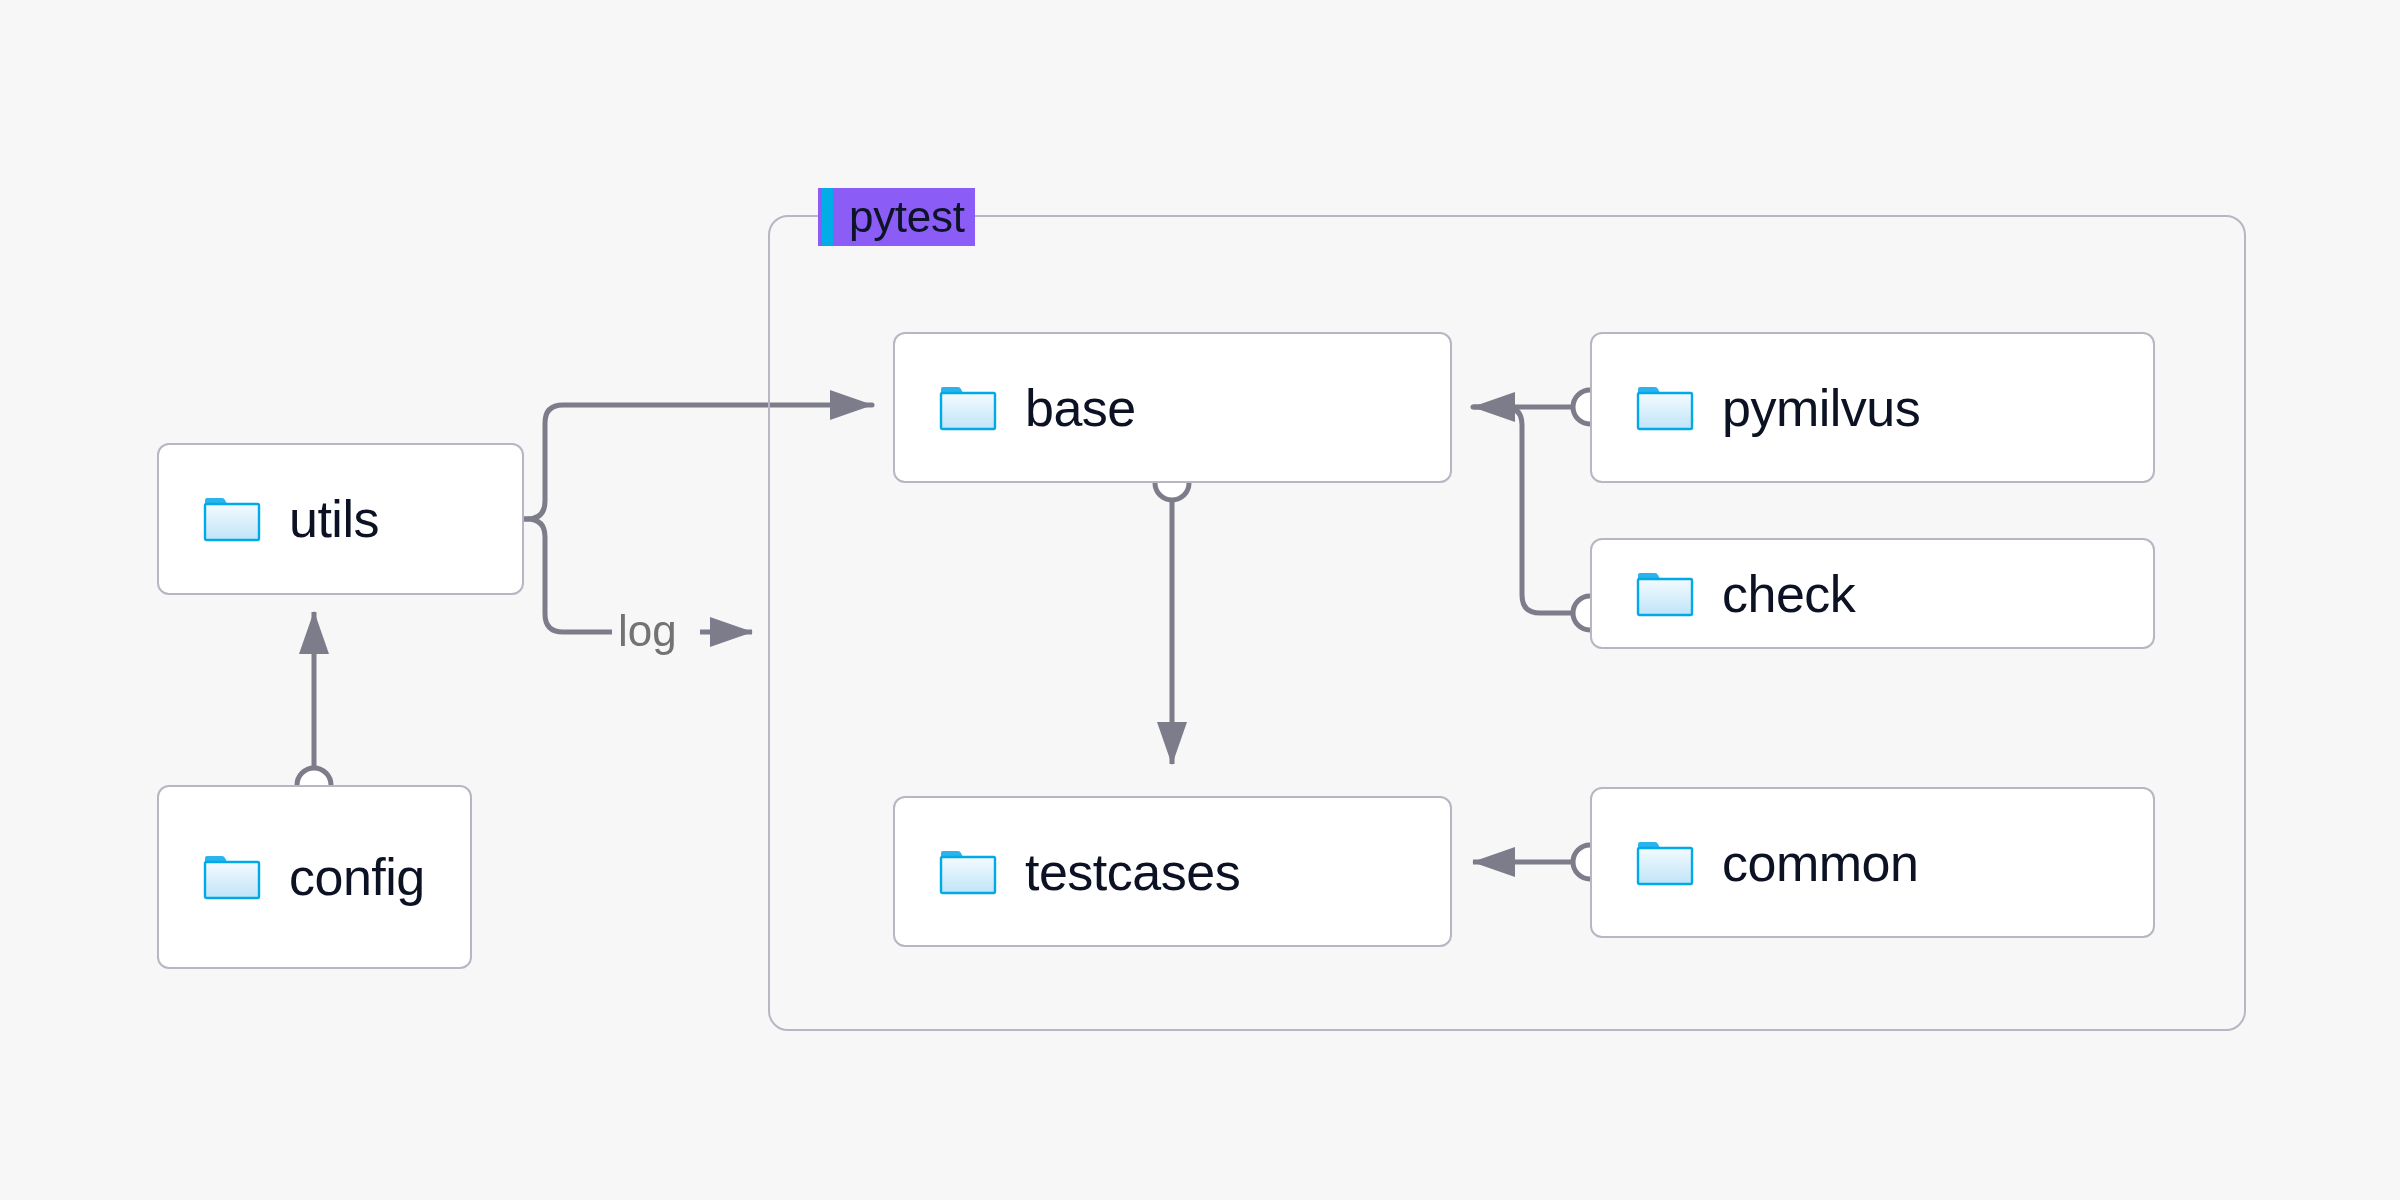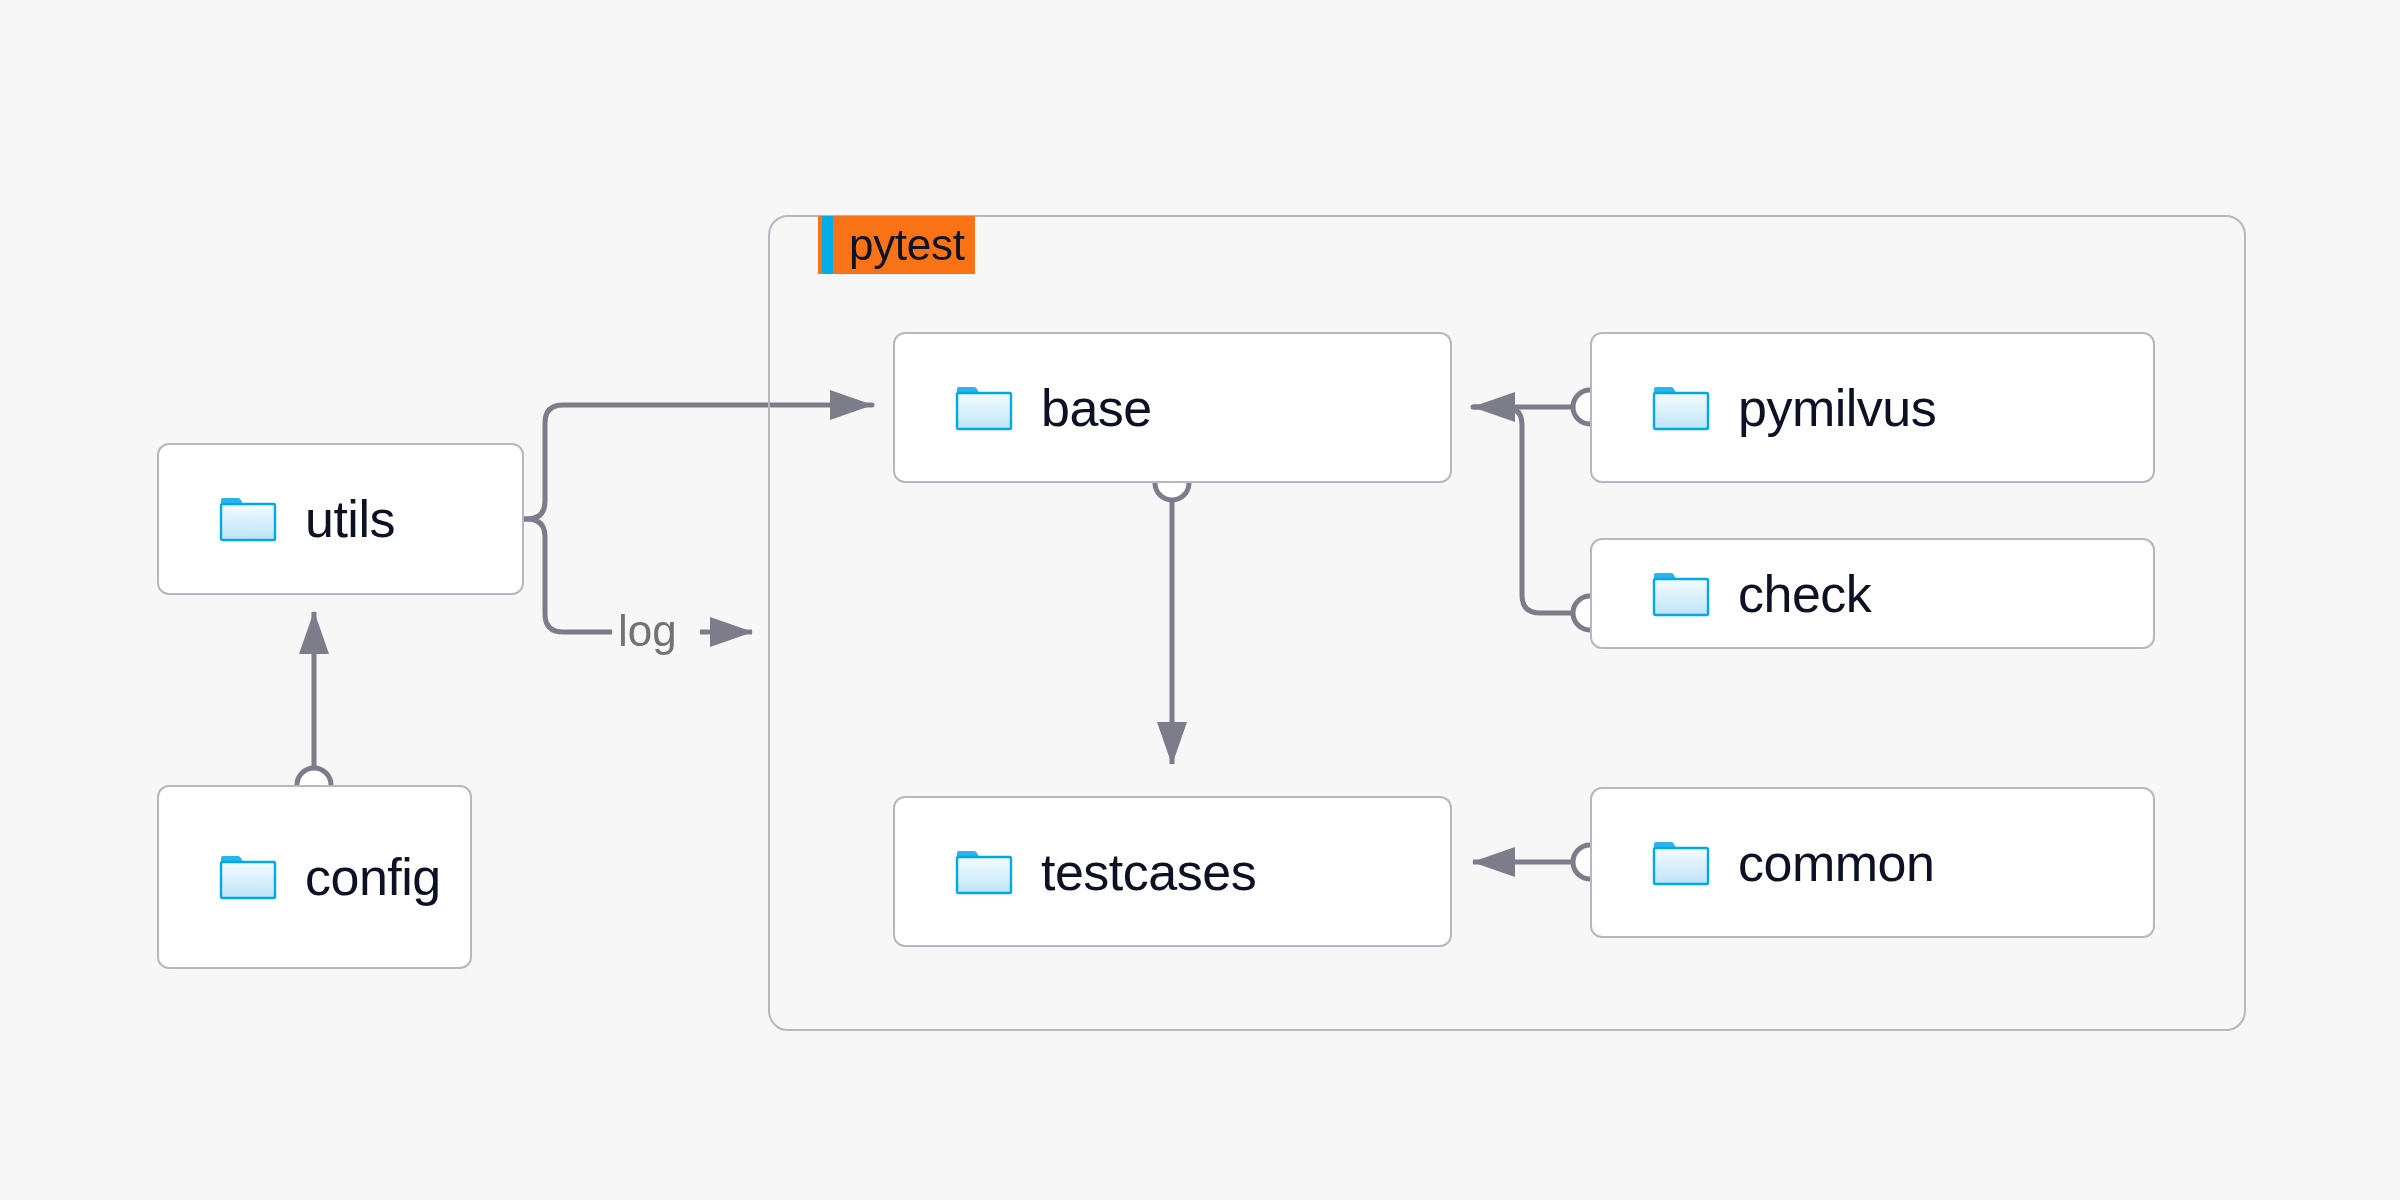--- a/index.html
+++ b/index.html
@@ -37,23 +37,22 @@
     border-radius: 20px;
     background: transparent;
     z-index: 2;
   }
   .group-label-wrap {
     position: absolute;
     z-index: 6;
     display: flex;
     align-items: center;
     gap: 16px;
-    background: #f97316;
+    background: #8b5cf6;
     padding: 0 10px 0 4px;
-    margin-top: 28px;
   }
   .group-bar {
     width: 11px;
     height: 58px;
     background: #00ade6;
     border-radius: 1px;
   }
   .group-label {
     font-size: 44px;
     color: #0d1427;
@@ -64,21 +63,21 @@
   
   .node {
     position: absolute;
     box-sizing: border-box;
     background: #ffffff;
     border: 2px solid #b8b6c2;
     border-radius: 12px;
     display: flex;
     align-items: center;
     z-index: 4;
-    padding-left: 60px;
+    padding-left: 44px;
     gap: 28px;
     text-align: center;
   }
   .node-label {
     font-size: 52px;
     color: #0c1224;
     font-weight: 500;
     letter-spacing: -0.5px;
     line-height: 1;
     white-space: nowrap;

